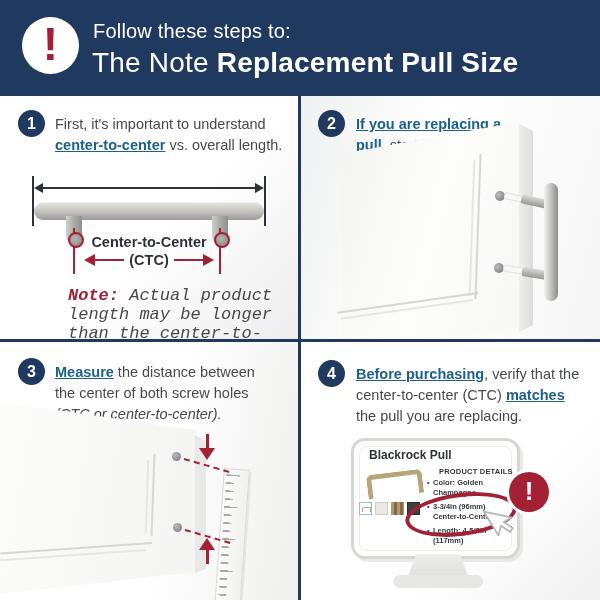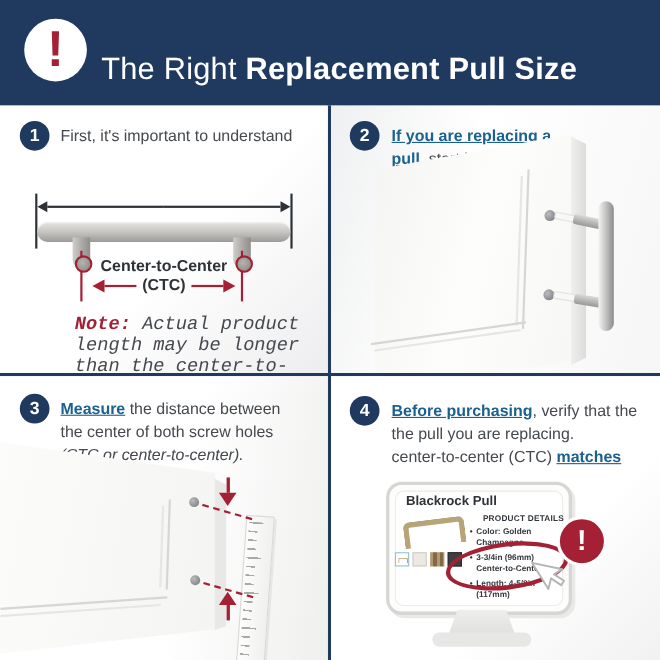--- a/index.html
+++ b/index.html
@@ -121,34 +121,36 @@
 </style>
 </head>
 <body>
 
 <div class="canvas">
 
   <div class="header">
     <div class="warn-circle">
       <div class="warn-glyph">!</div>
     </div>
+    <div class="eyebrow">Follow these steps to:</div>
     <div class="title">
-      <span class="reg">The Right </span><span class="bold">Replacement Pull Size</span>
+      <span class="reg">The Note </span><span class="bold">Replacement Pull Size</span>
     </div>
   </div>
 
   <div class="div-v"></div>
   <div class="div-h"></div>
 
   <div class="panel p1">
     <div class="step-circle" style="left:18px;top:14px;">
       <span>1</span>
     </div>
     <div class="step-text" style="left:55px;top:18px;">
       <div class="line">First, it's important to understand</div>
+      <div class="line"><span class="acc">center-to-center</span><span> vs. overall length.</span></div>
     </div>
 
     <div class="endbar" style="left:32px;top:80px;"></div>
     <div class="endbar" style="left:264px;top:80px;"></div>
     <div class="ol-row">
       <div class="tri-l"></div>
       <div class="line"></div>
       <div class="line"></div>
       <div class="tri-r"></div>
     </div>
@@ -231,22 +233,22 @@
     <div class="ahead-u" style="left:199px;top:196px;"></div>
     <div class="astem" style="left:206px;top:208px;"></div>
   </div>
 
   <div class="panel p4">
     <div class="step-circle" style="left:17px;top:18px;">
       <span>4</span>
     </div>
     <div class="step-text" style="left:55px;top:22px;">
       <div class="line"><span class="acc">Before purchasing</span><span>, verify that the</span></div>
+      <div class="line"><span>center-to-center (CTC) </span><span class="acc-u">matches</span></div>
       <div class="line">the pull you are replacing.</div>
-      <div class="line"><span>center-to-center (CTC) </span><span class="acc-u">matches</span></div>
     </div>
 
     <div class="monitor">
       <div class="screen"></div>
     </div>
     <div class="stand-neck"></div>
     <div class="stand-base"></div>
 
     <div class="prod-title">Blackrock Pull</div>
     <div class="gold-pull"></div>

